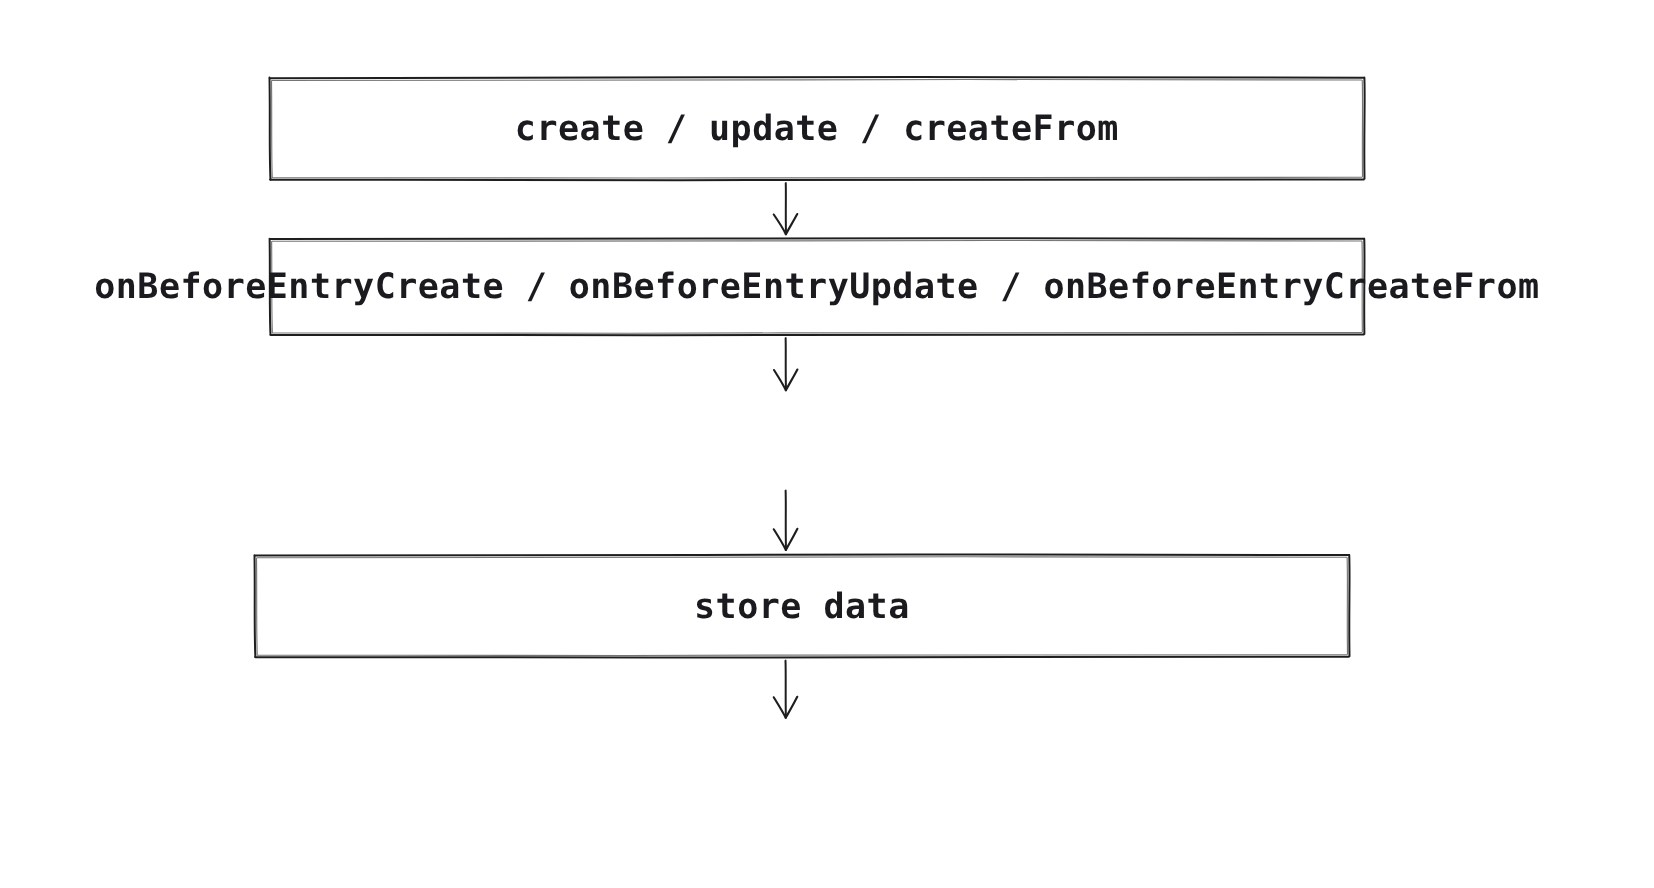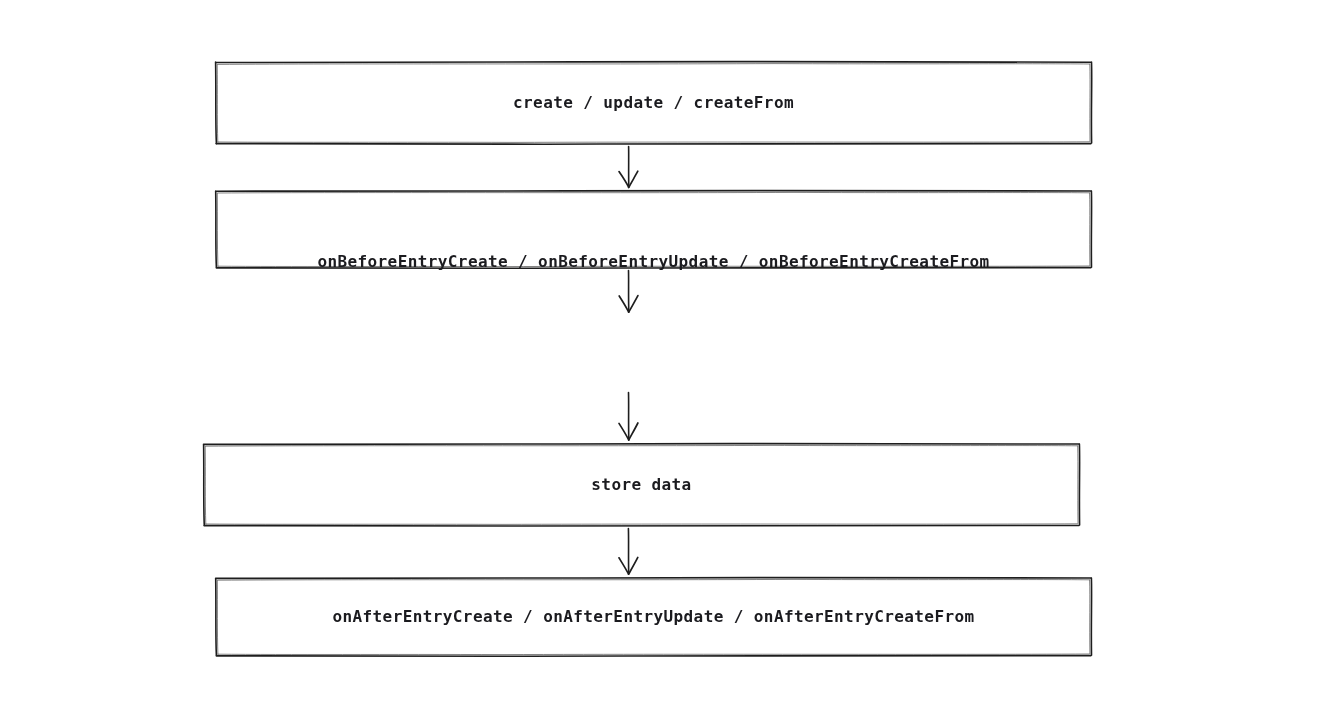--- a/index.html
+++ b/index.html
@@ -27,21 +27,21 @@
   .node-box {
     position: absolute;
     box-sizing: border-box;
     display: flex;
     align-items: center;
     justify-content: center;
   }
 
   .node-label {
     font-family: "DejaVu Sans Mono", "Liberation Mono", monospace;
-    font-size: 16px;
+    font-size: 28px;
     font-weight: bold;
     color: #1b1b1f;
     letter-spacing: 0.4px;
     white-space: nowrap;
     line-height: 1;
     position: relative;
     z-index: 3;
     -webkit-font-smoothing: antialiased;
   }
 
@@ -76,21 +76,21 @@
   </div>
 
   <div class="arrow-group" style="left:608px; top:146px; width:42px; height:44px;">
     <svg class="sketch" width="42" height="44" viewBox="0 0 42 44">
       <path d="M20.6,0.5 C20.9,10 20.4,24 20.8,40.8" fill="none" stroke="#1e1e1e" stroke-width="1.6" stroke-linecap="round"></path>
       <path d="M11.0,25.6 C14.3,30.4 18.2,36.2 20.7,41.4" fill="none" stroke="#1e1e1e" stroke-width="1.7" stroke-linecap="round"></path>
       <path d="M29.8,25.2 C27.1,30.2 23.4,36.4 20.7,41.4" fill="none" stroke="#1e1e1e" stroke-width="1.7" stroke-linecap="round"></path>
     </svg>
   </div>
 
-  <div class="node-box" style="left:214px; top:188px; width:879px; height:82px;align-items:flex-end;">
+  <div class="node-box" style="left:214px; top:188px; width:879px; height:82px;">
     <svg class="sketch" width="879" height="82" viewBox="0 0 879 82">
       <path d="M1.6,3.2 C140,2.2 360,3.4 540,2.6 C700,3.2 820,2.4 877.2,3.0
                M877.4,3.0 C878.0,20 877.0,46 877.5,79.2
                M877.0,79.6 C750,80.4 520,79.4 310,80.2 C190,79.8 85,80.4 2.2,79.8
                M2.4,80.0 C1.4,58 2.2,32 1.7,3.0" fill="none" stroke="#1e1e1e" stroke-width="1.6" stroke-linecap="round"></path>
       <path d="M3.8,5.0 C150,4.0 380,5.2 580,4.4 C710,5.0 815,4.2 875.4,4.8
                M875.6,5.0 C876.2,22 875.4,48 875.9,77.6
                M875.3,78.0 C730,78.8 500,77.8 290,78.6 C170,78.2 75,78.8 4.0,78.2
                M3.9,78.4 C3.1,56 3.6,30 3.3,5.2" fill="none" stroke="#2b2b2b" stroke-width="0.9" stroke-linecap="round" opacity="0.65"></path>
     </svg>
@@ -129,27 +129,14 @@
   </div>
 
   <div class="arrow-group" style="left:608px; top:528px; width:42px; height:49px;">
     <svg class="sketch" width="42" height="49" viewBox="0 0 42 49">
       <path d="M20.4,0.5 C20.8,12 20.3,28 20.7,45.6" fill="none" stroke="#1e1e1e" stroke-width="1.6" stroke-linecap="round"></path>
       <path d="M11.0,29.8 C14.2,35.0 18.1,41.2 20.6,46.2" fill="none" stroke="#1e1e1e" stroke-width="1.7" stroke-linecap="round"></path>
       <path d="M29.8,29.4 C27.1,34.8 23.3,41.4 20.6,46.2" fill="none" stroke="#1e1e1e" stroke-width="1.7" stroke-linecap="round"></path>
     </svg>
   </div>
 
-  <div class="node-box" style="left:214px; top:575px; width:879px; height:83px;">
-    <svg class="sketch" width="879" height="83" viewBox="0 0 879 83">
-      <path d="M1.6,3.4 C140,2.4 360,3.4 545,2.6 C700,3.2 820,2.4 877.2,3.0
-               M877.4,3.0 C878.0,21 877.0,47 877.5,80.2
-               M877.0,80.6 C750,81.4 520,80.4 310,81.2 C190,80.8 85,81.4 2.2,80.8
-               M2.4,81.0 C1.4,59 2.2,33 1.7,3.2" fill="none" stroke="#1e1e1e" stroke-width="1.6" stroke-linecap="round"></path>
-      <path d="M3.8,5.2 C150,4.2 380,5.2 580,4.4 C710,5.0 815,4.2 875.4,4.8
-               M875.6,5.0 C876.2,23 875.4,49 875.9,78.6
-               M875.3,79.0 C730,79.8 500,78.8 290,79.6 C170,79.2 75,79.8 4.0,79.2
-               M3.9,79.4 C3.1,57 3.6,31 3.3,5.4" fill="none" stroke="#2b2b2b" stroke-width="0.9" stroke-linecap="round" opacity="0.65"></path>
-    </svg>
-    <span class="node-label">onAfterEntryCreate / onAfterEntryUpdate / onAfterEntryCreateFrom</span>
-  </div>
 
 </div>
 
 </body></html>

